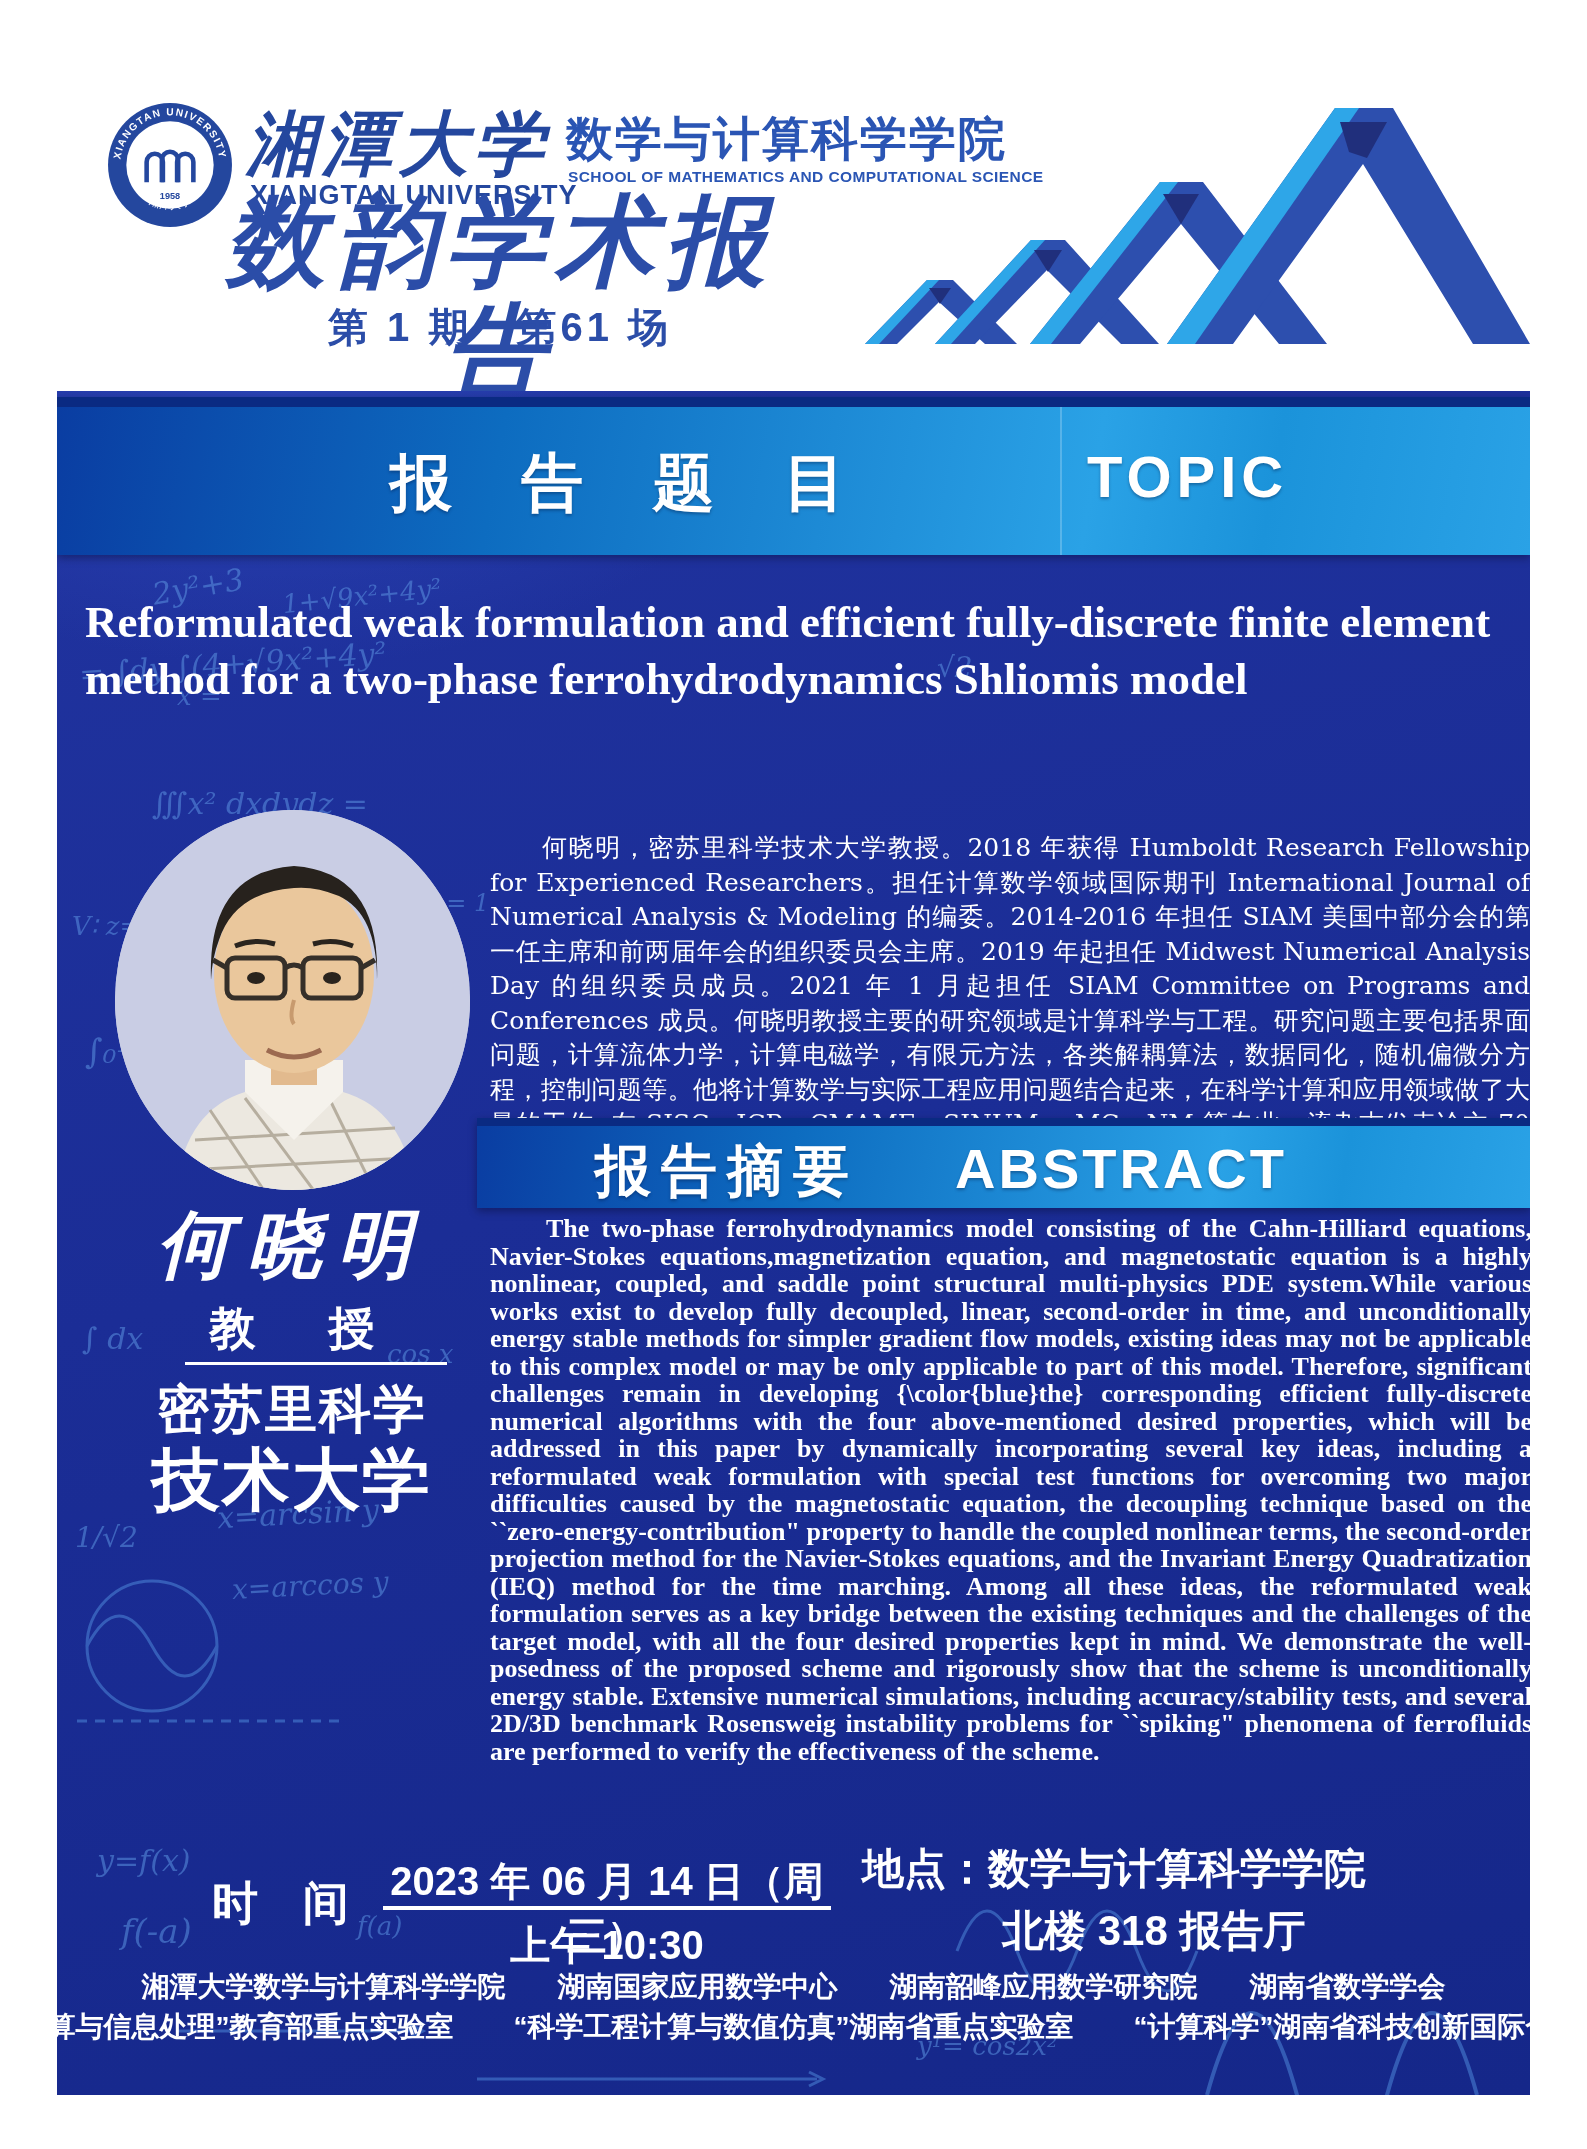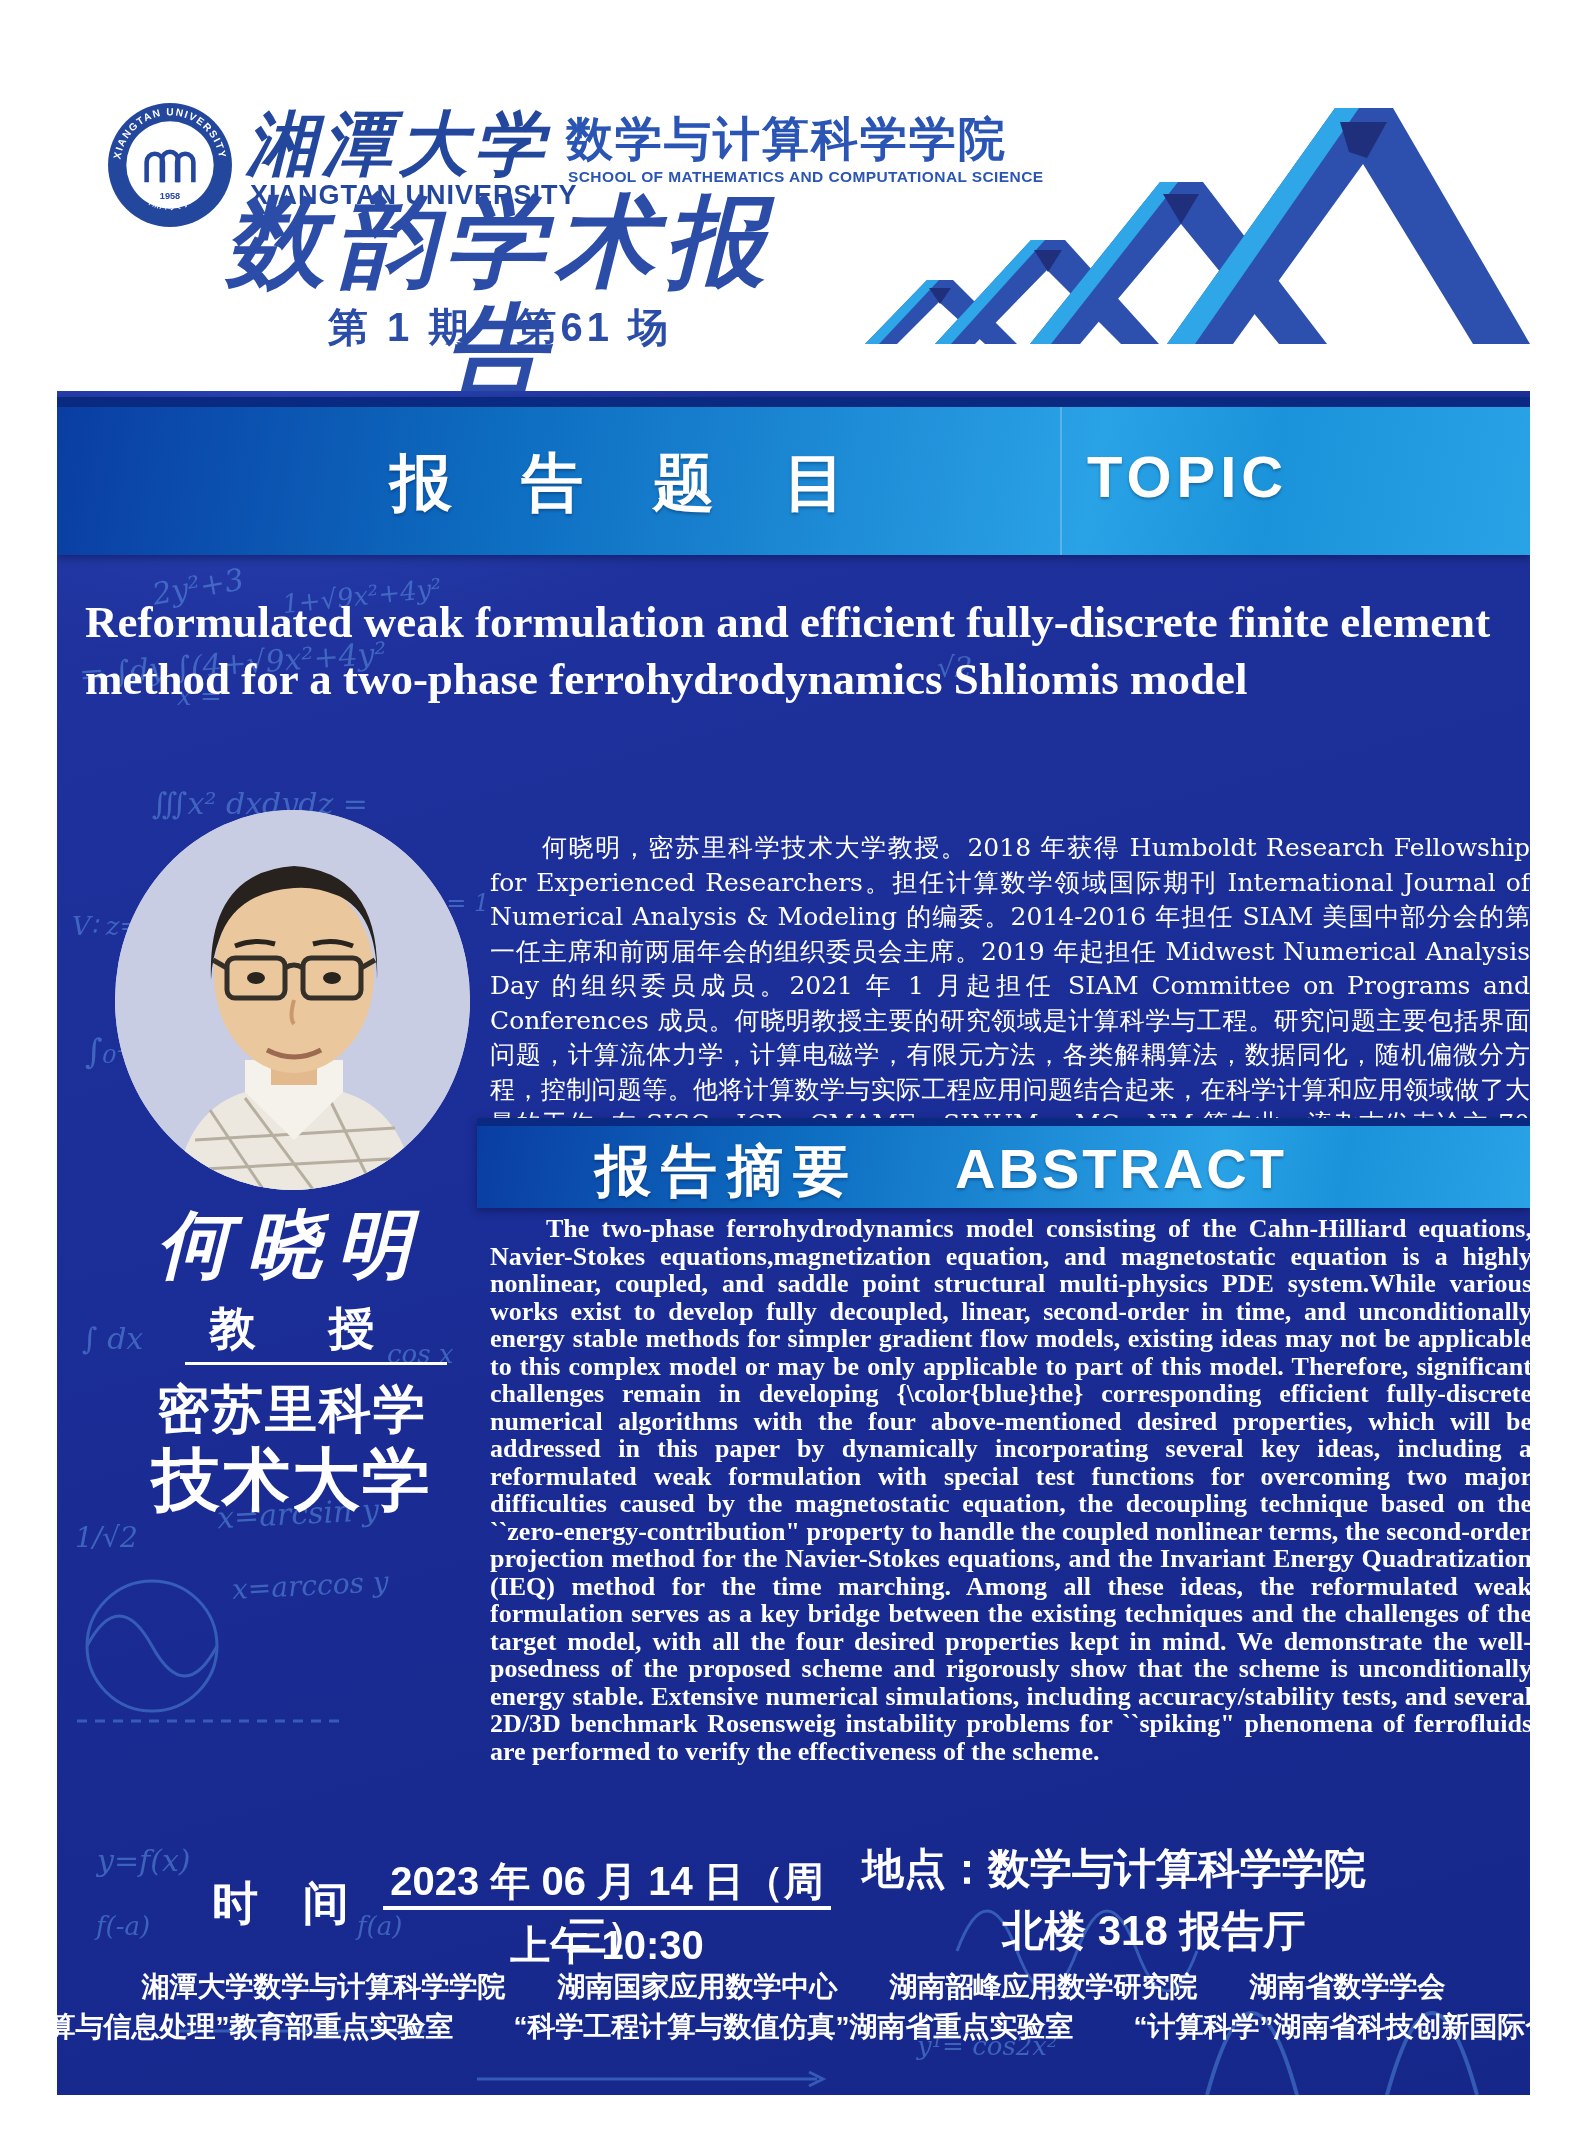--- a/index.html
+++ b/index.html
@@ -145,21 +145,21 @@
       <span style="left:95px;top:395px;font-size:30px">∭x² dxdydz =</span>
       <span style="left:15px;top:520px;font-size:26px">V∶ z=1</span>
       <span style="left:368px;top:498px;font-size:24px">y = 1</span>
       <span style="left:28px;top:640px;font-size:34px">∫₀¹ dy</span>
       <span style="left:25px;top:930px;font-size:30px">∫ dx</span>
       <span style="left:330px;top:948px;font-size:26px">cos x</span>
       <span style="left:18px;top:1130px;font-size:28px">1/√2</span>
       <span style="left:160px;top:1105px;font-size:30px;transform:rotate(-3deg)">x=arcsin y</span>
       <span style="left:175px;top:1178px;font-size:28px;transform:rotate(-3deg)">x=arccos y</span>
       <span style="left:40px;top:1452px;font-size:30px">y=f(x)</span>
-      <span style="left:39px;top:1520px;font-size:26px">f(-a)</span>
+      <span style="left:64px;top:1520px;font-size:34px">f(-a)</span>
       <span style="left:300px;top:1520px;font-size:26px">f(a)</span>
       <span style="left:860px;top:1640px;font-size:26px">y¹= cos2x²</span>
       <span style="left:880px;top:260px;font-size:28px">√2</span>
       <span style="left:120px;top:290px;font-size:26px">x =</span>
     </div>
 
     <div class="abs banner topic-banner">
       <div class="abs banner-divider"></div>
       <span class="bzh">报 告 题 目</span>
       <span class="ben">TOPIC</span>

